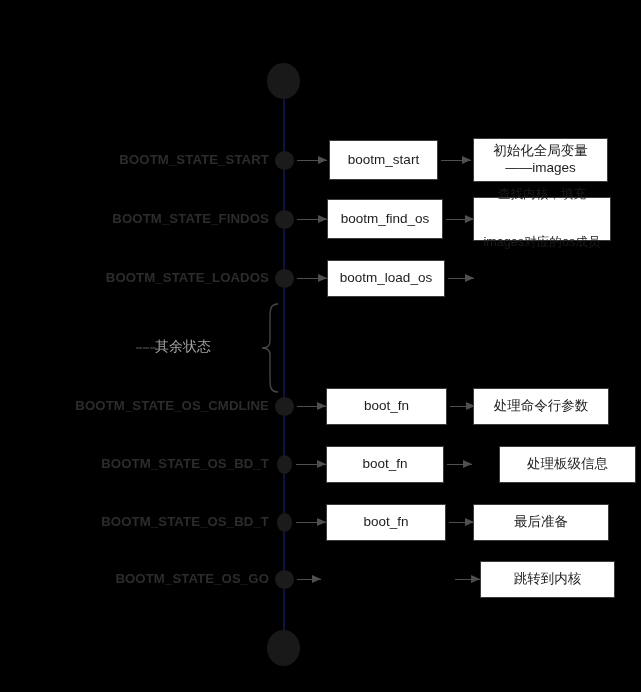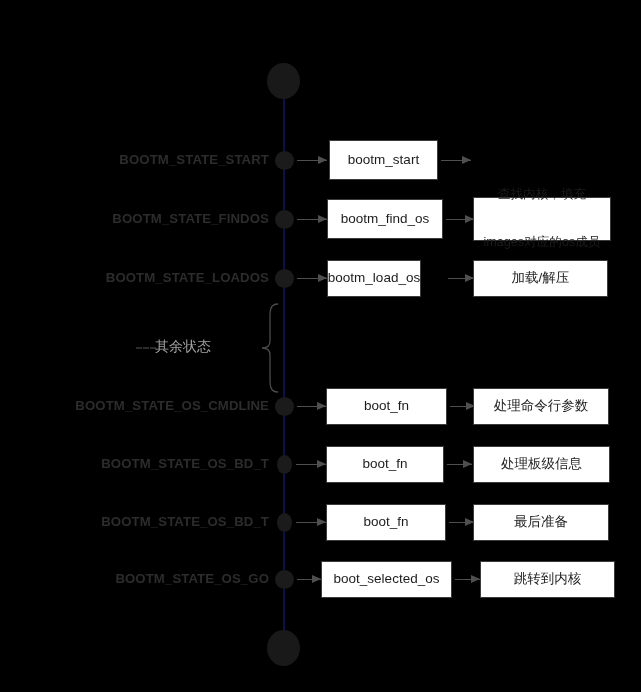--- a/index.html
+++ b/index.html
@@ -149,20 +149,24 @@
     <div class="shaft"></div>
     <div class="head"></div>
   </div>
   <div class="fbox fn" style="left:329px; top:140px; width:109px; height:40px;">
     <span>bootm_start</span>
   </div>
   <div class="arrow" style="left:441px; top:156px; width:30px;">
     <div class="shaft"></div>
     <div class="head"></div>
   </div>
+  <div class="fbox desc" style="left:473px; top:138px; width:135px; height:44px; flex-direction:column;">
+    <span>初始化全局变量</span>
+    <span class="l2">——images</span>
+  </div>
 
   <div class="state-label" style="top:212px;">BOOTM_STATE_FINDOS</div>
   <div class="state-node" style="top:210px;"></div>
   <div class="arrow" style="left:297px; top:215px; width:30px;">
     <div class="shaft"></div>
     <div class="head"></div>
   </div>
   <div class="fbox fn" style="left:327px; top:199px; width:116px; height:40px;">
     <span>bootm_find_os</span>
   </div>
@@ -174,29 +178,26 @@
     <span>查找内核，填充</span>
     <span class="l2">images对应的os成员</span>
   </div>
 
   <div class="state-label" style="top:271px;">BOOTM_STATE_LOADOS</div>
   <div class="state-node" style="top:269px;"></div>
   <div class="arrow" style="left:297px; top:274px; width:30px;">
     <div class="shaft"></div>
     <div class="head"></div>
   </div>
-  <div class="fbox fn" style="left:327px; top:260px; width:94px; height:37px;">
+  <div class="fbox fn" style="left:327px; top:260px; width:118px; height:37px;">
     <span>bootm_load_os</span>
   </div>
   <div class="arrow" style="left:448px; top:274px; width:26px;">
     <div class="shaft"></div>
     <div class="head"></div>
-  </div>
-  <div class="fbox desc" style="left:473px; top:260px; width:135px; height:37px;">
-    <span>加载/解压</span>
   </div>
 
   <div class="brace-wrap">
     <svg width="32" height="90" viewBox="0 0 32 90">
       <path d="M30 1 C22 1 22 8 22 13 L22 38 C22 44 18 45 14 45 C18 45 22 46 22 52 L22 77 C22 82 22 89 30 89" fill="none" stroke="#4a4a4a" stroke-width="1.3"></path>
     </svg>
   </div>
   <div class="other-dash"></div>
   <div class="other-label">其余状态</div>
 
@@ -223,21 +224,21 @@
     <div class="shaft"></div>
     <div class="head"></div>
   </div>
   <div class="fbox fn" style="left:326px; top:446px; width:118px; height:37px;">
     <span>boot_fn</span>
   </div>
   <div class="arrow" style="left:447px; top:460px; width:25px;">
     <div class="shaft"></div>
     <div class="head"></div>
   </div>
-  <div class="fbox desc" style="left:473px; top:446px; width:137px; height:37px;">
+  <div class="fbox desc" style="left:499px; top:446px; width:137px; height:37px;">
     <span>处理板级信息</span>
   </div>
 
   <div class="state-label" style="top:515px;">BOOTM_STATE_OS_BD_T</div>
   <div class="state-node narrow" style="top:513px;"></div>
   <div class="arrow" style="left:296px; top:518px; width:30px;">
     <div class="shaft"></div>
     <div class="head"></div>
   </div>
   <div class="fbox fn" style="left:326px; top:504px; width:120px; height:37px;">
@@ -250,23 +251,20 @@
   <div class="fbox desc" style="left:473px; top:504px; width:136px; height:37px;">
     <span>最后准备</span>
   </div>
 
   <div class="state-label" style="top:572px;">BOOTM_STATE_OS_GO</div>
   <div class="state-node" style="top:570px;"></div>
   <div class="arrow" style="left:297px; top:575px; width:24px;">
     <div class="shaft"></div>
     <div class="head"></div>
   </div>
-  <div class="fbox fn" style="left:321px; top:561px; width:131px; height:37px;">
-    <span>boot_selected_os</span>
-  </div>
   <div class="arrow" style="left:455px; top:575px; width:25px;">
     <div class="shaft"></div>
     <div class="head"></div>
   </div>
   <div class="fbox desc" style="left:480px; top:561px; width:135px; height:37px;">
     <span>跳转到内核</span>
   </div>
 
 </div>
 

